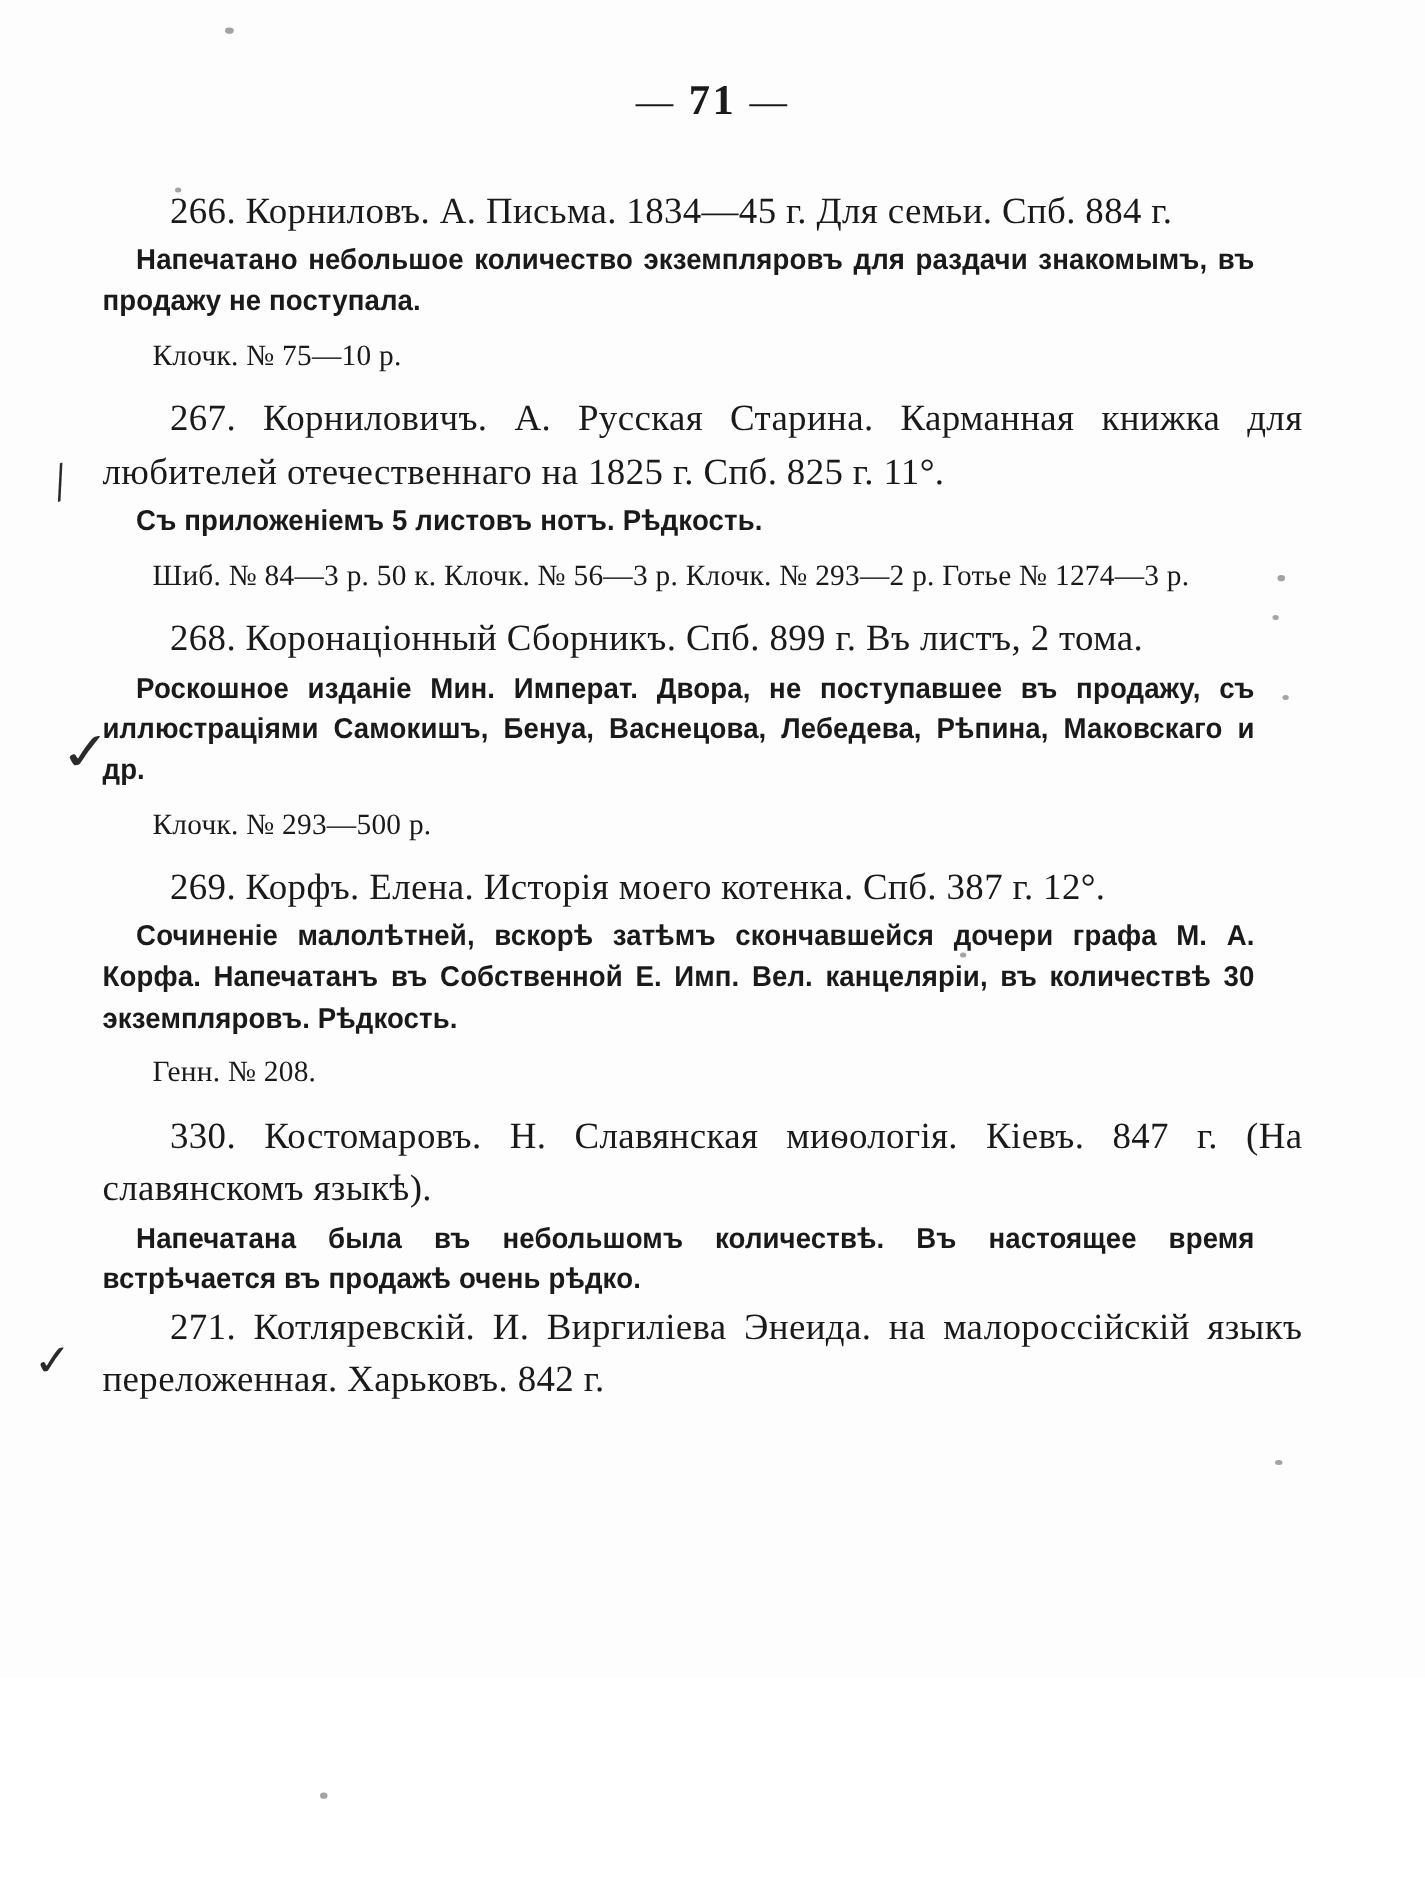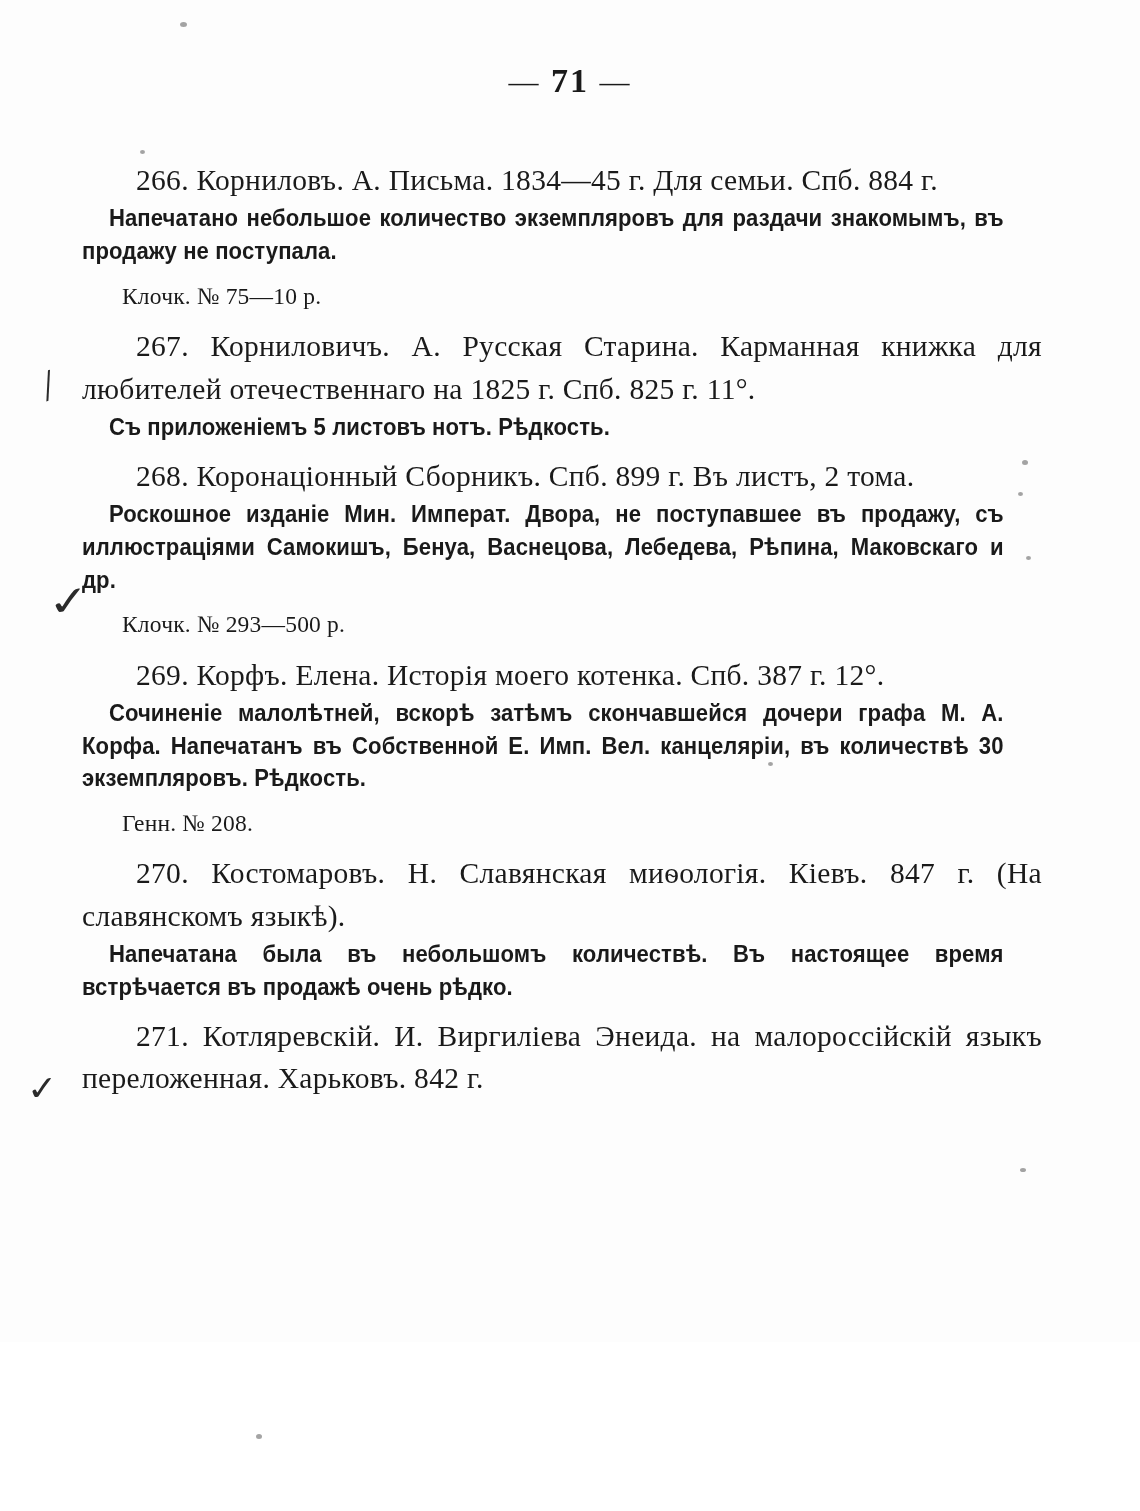--- a/index.html
+++ b/index.html
@@ -45,21 +45,21 @@
   }
   .entry {
     margin-bottom: 2px;
   }
   .entry-title {
     font-size: 29.5px;
     line-height: 1.44;
     letter-spacing: 0.3px;
     text-align: justify;
     text-indent: 54px;
-    margin: 11px 0 1px 0;
+    margin: 0 0 1px 0;
     font-family: "Liberation Serif", serif;
   }
   .entry-note {
     font-size: 23px;
     line-height: 1.42;
     letter-spacing: 0.1px;
     text-align: justify;
     text-indent: 28px;
     margin: 0;
     font-weight: bold;
@@ -126,36 +126,37 @@
 
     <div class="entry">
       <p class="entry-title jbox">266. Корниловъ. А. Письма. 1834—45 г. Для семьи. Спб. 884 г.</p>
       <p class="entry-note jbox">Напечатано небольшое количество экземпляровъ для раздачи знакомымъ, въ продажу не поступала.</p>
       <p class="entry-ref jbox">Клочк. № 75—10 р.</p>
     </div>
 
     <div class="entry">
       <p class="entry-title jbox">267. Корниловичъ. А. Русская Старина. Карманная книжка для любителей отечественнаго на 1825 г. Спб. 825 г. 11°.</p>
       <p class="entry-note jbox">Съ приложеніемъ 5 листовъ нотъ. Рѣдкость.</p>
+      <p class="entry-ref jbox">Шиб. № 84—3 р. 50 к. Клочк. № 56—3 р. Клочк. № 293—2 р. Готье № 1274—3 р.</p>
     </div>
 
     <div class="entry">
       <p class="entry-title jbox">268. Коронаціонный Сборникъ. Спб. 899 г. Въ листъ, 2 тома.</p>
       <p class="entry-note jbox">Роскошное изданіе Мин. Императ. Двора, не поступавшее въ продажу, съ иллюстраціями Самокишъ, Бенуа, Васнецова, Лебедева, Рѣпина, Маковскаго и др.</p>
       <p class="entry-ref jbox">Клочк. № 293—500 р.</p>
     </div>
 
     <div class="entry">
       <p class="entry-title jbox">269. Корфъ. Елена. Исторія моего котенка. Спб. 387 г. 12°.</p>
       <p class="entry-note jbox">Сочиненіе малолѣтней, вскорѣ затѣмъ скончавшейся дочери графа М. А. Корфа. Напечатанъ въ Собственной Е. Имп. Вел. канцеляріи, въ количествѣ 30 экземпляровъ. Рѣдкость.</p>
       <p class="entry-ref jbox">Генн. № 208.</p>
     </div>
 
     <div class="entry">
-      <p class="entry-title jbox">270. Костомаровъ. Н. Славянская миѳологія. Кіевъ. 847 г. (На славянскомъ языкѣ).</p>
+      <p class="entry-title jbox">330. Костомаровъ. Н. Славянская миѳологія. Кіевъ. 847 г. (На славянскомъ языкѣ).</p>
       <p class="entry-note jbox">Напечатана была въ небольшомъ количествѣ. Въ настоящее время встрѣчается въ продажѣ очень рѣдко.</p>
     </div>
 
     <div class="entry">
       <p class="entry-title jbox">271. Котляревскій. И. Виргиліева Энеида. на малороссійскій языкъ переложенная. Харьковъ. 842 г.</p>
     </div>
 
   </div>
 
   <div class="margin-mark mark-slash">/</div>

